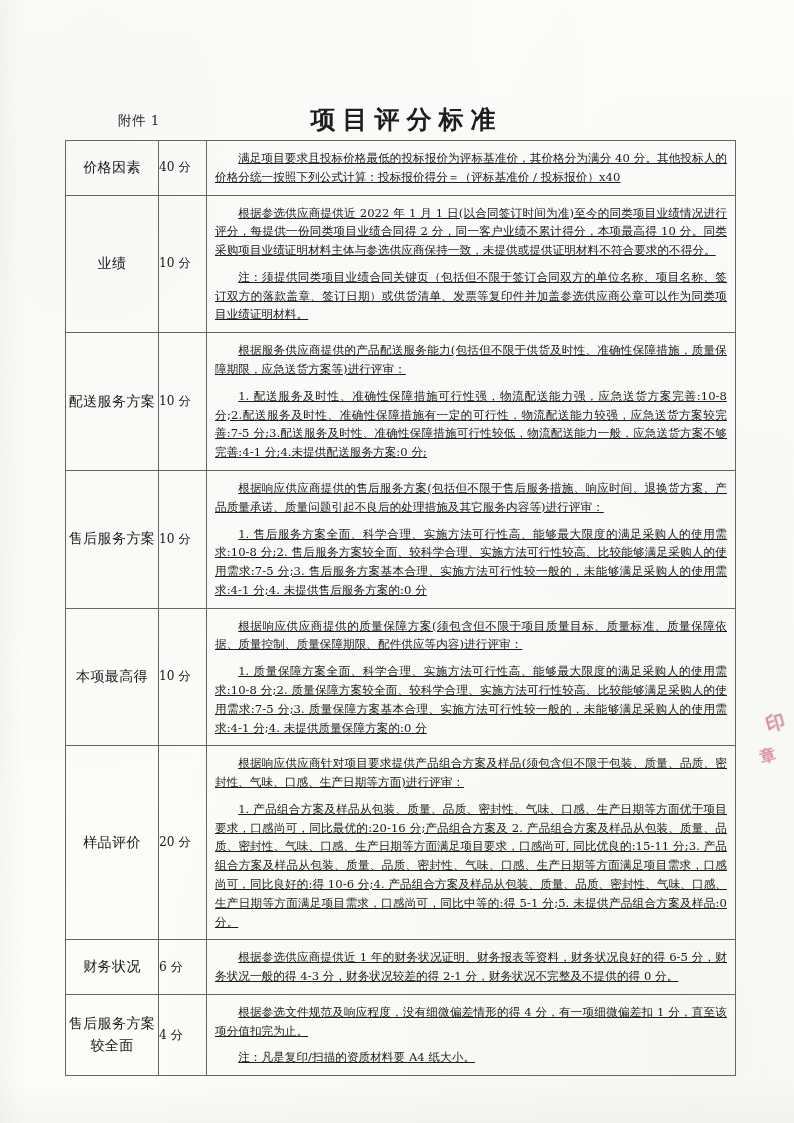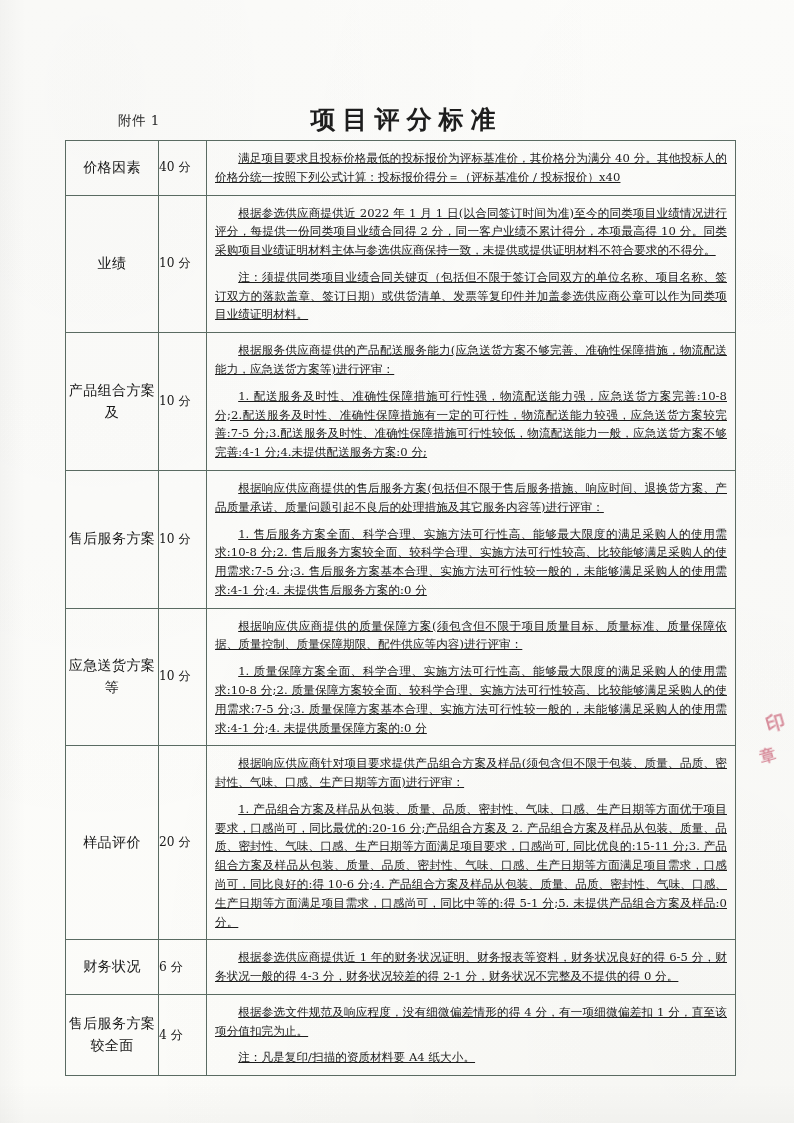--- a/index.html
+++ b/index.html
@@ -206,37 +206,37 @@
         </tr>
         <tr>
           <td class="cell-factor">业绩</td>
           <td class="cell-score">10 分</td>
           <td class="cell-crit">
             <p class="indent">根据参选供应商提供近 2022 年 1 月 1 日(以合同签订时间为准)至今的同类项目业绩情况进行评分，每提供一份同类项目业绩合同得 2 分，同一客户业绩不累计得分，本项最高得 10 分。同类采购项目业绩证明材料主体与参选供应商保持一致，未提供或提供证明材料不符合要求的不得分。</p>
             <p class="indent">注：须提供同类项目业绩合同关键页（包括但不限于签订合同双方的单位名称、项目名称、签订双方的落款盖章、签订日期）或供货清单、发票等复印件并加盖参选供应商公章可以作为同类项目业绩证明材料。</p>
           </td>
         </tr>
         <tr>
-          <td class="cell-factor">产品组合方案及</td>
-          <td class="cell-score">10 分</td>
-          <td class="cell-crit">
-            <p class="indent">根据服务供应商提供的产品配送服务能力(应急送货方案不够完善、准确性保障措施，物流配送能力，应急送货方案等)进行评审：</p>
+          <td class="cell-factor">配送服务方案</td>
+          <td class="cell-score">10 分</td>
+          <td class="cell-crit">
+            <p class="indent">根据服务供应商提供的产品配送服务能力(包括但不限于供货及时性、准确性保障措施，质量保障期限，应急送货方案等)进行评审：</p>
             <p class="indent">1. 配送服务及时性、准确性保障措施可行性强，物流配送能力强，应急送货方案完善:10-8 分;2.配送服务及时性、准确性保障措施有一定的可行性，物流配送能力较强，应急送货方案较完善:7-5 分;3.配送服务及时性、准确性保障措施可行性较低，物流配送能力一般，应急送货方案不够完善:4-1 分;4.未提供配送服务方案:0 分;</p>
           </td>
         </tr>
         <tr>
           <td class="cell-factor">售后服务方案</td>
           <td class="cell-score">10 分</td>
           <td class="cell-crit">
             <p class="indent">根据响应供应商提供的售后服务方案(包括但不限于售后服务措施、响应时间、退换货方案、产品质量承诺、质量问题引起不良后的处理措施及其它服务内容等)进行评审：</p>
             <p class="indent">1. 售后服务方案全面、科学合理、实施方法可行性高、能够最大限度的满足采购人的使用需求:10-8 分;2. 售后服务方案较全面、较科学合理、实施方法可行性较高、比较能够满足采购人的使用需求:7-5 分;3. 售后服务方案基本合理、实施方法可行性较一般的，未能够满足采购人的使用需求:4-1 分;4. 未提供售后服务方案的:0 分</p>
           </td>
         </tr>
         <tr>
-          <td class="cell-factor">应急送货方案等</td>
+          <td class="cell-factor">本项最高得</td>
           <td class="cell-score">10 分</td>
           <td class="cell-crit">
             <p class="indent">根据响应供应商提供的质量保障方案(须包含但不限于项目质量目标、质量标准、质量保障依据、质量控制、质量保障期限、配件供应等内容)进行评审：</p>
             <p class="indent">1. 质量保障方案全面、科学合理、实施方法可行性高、能够最大限度的满足采购人的使用需求:10-8 分;2. 质量保障方案较全面、较科学合理、实施方法可行性较高、比较能够满足采购人的使用需求:7-5 分;3. 质量保障方案基本合理、实施方法可行性较一般的，未能够满足采购人的使用需求:4-1 分;4. 未提供质量保障方案的:0 分</p>
           </td>
         </tr>
         <tr>
           <td class="cell-factor">样品评价</td>
           <td class="cell-score">20 分</td>
           <td class="cell-crit">

